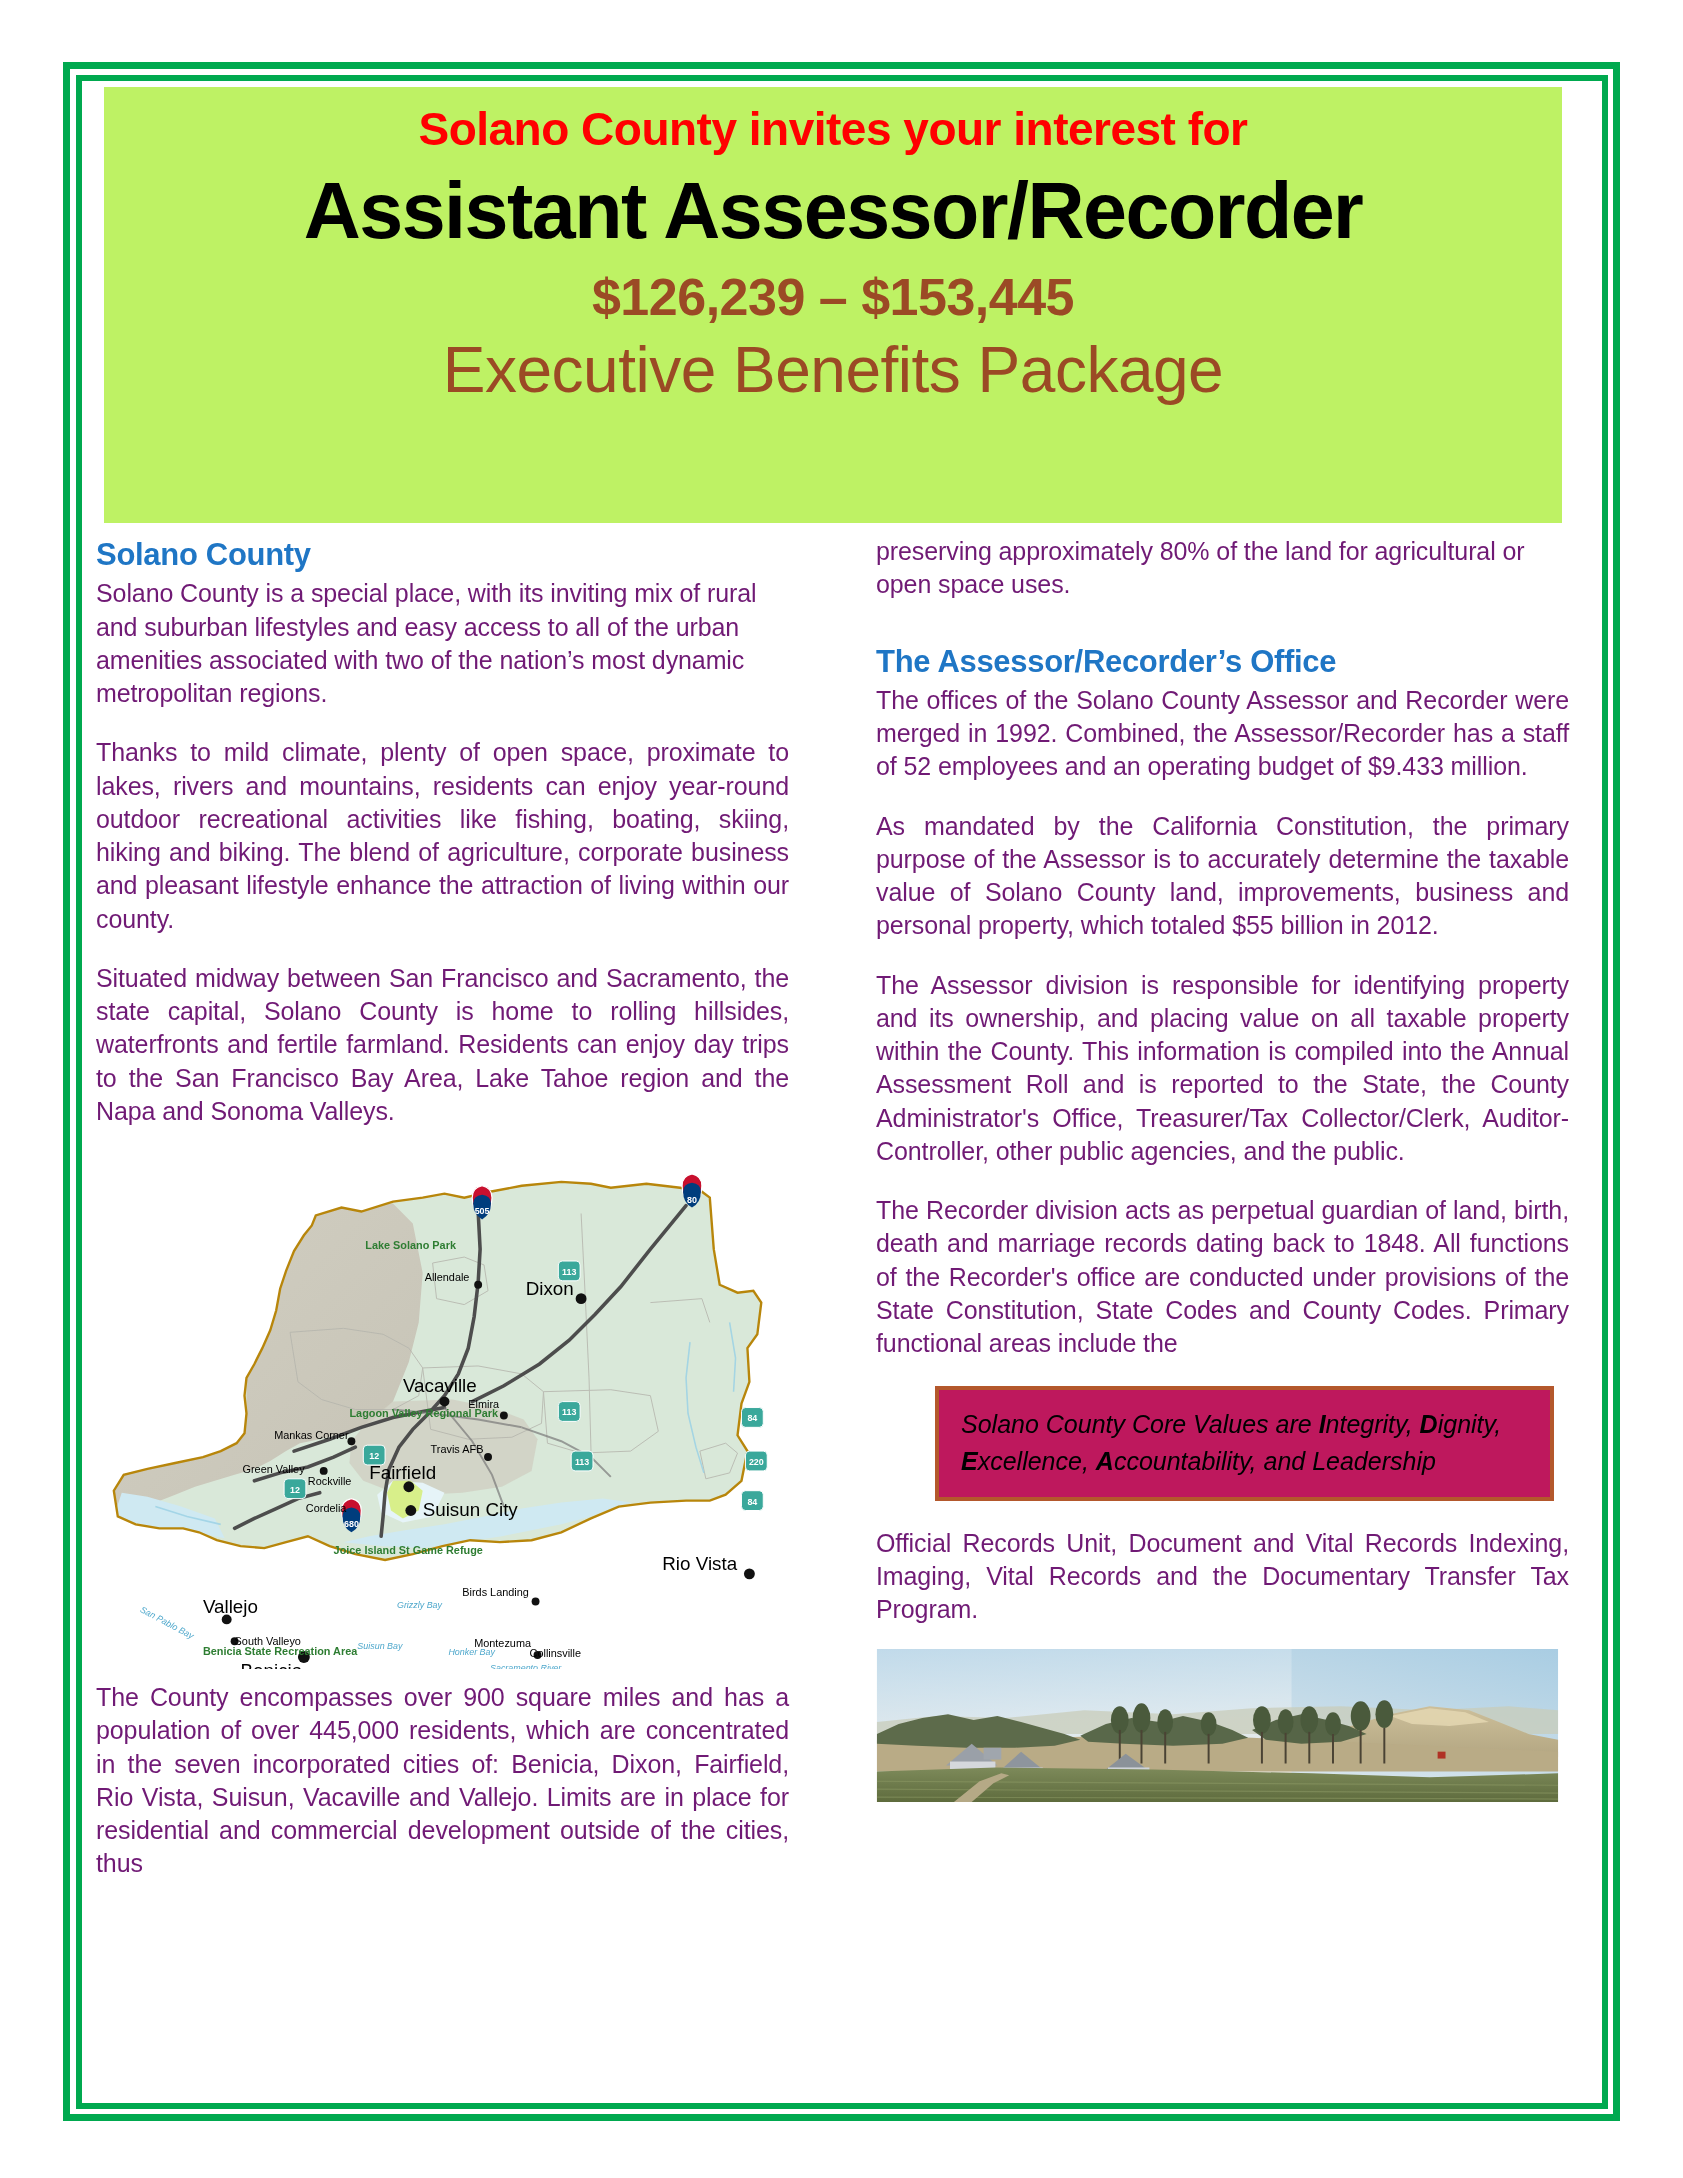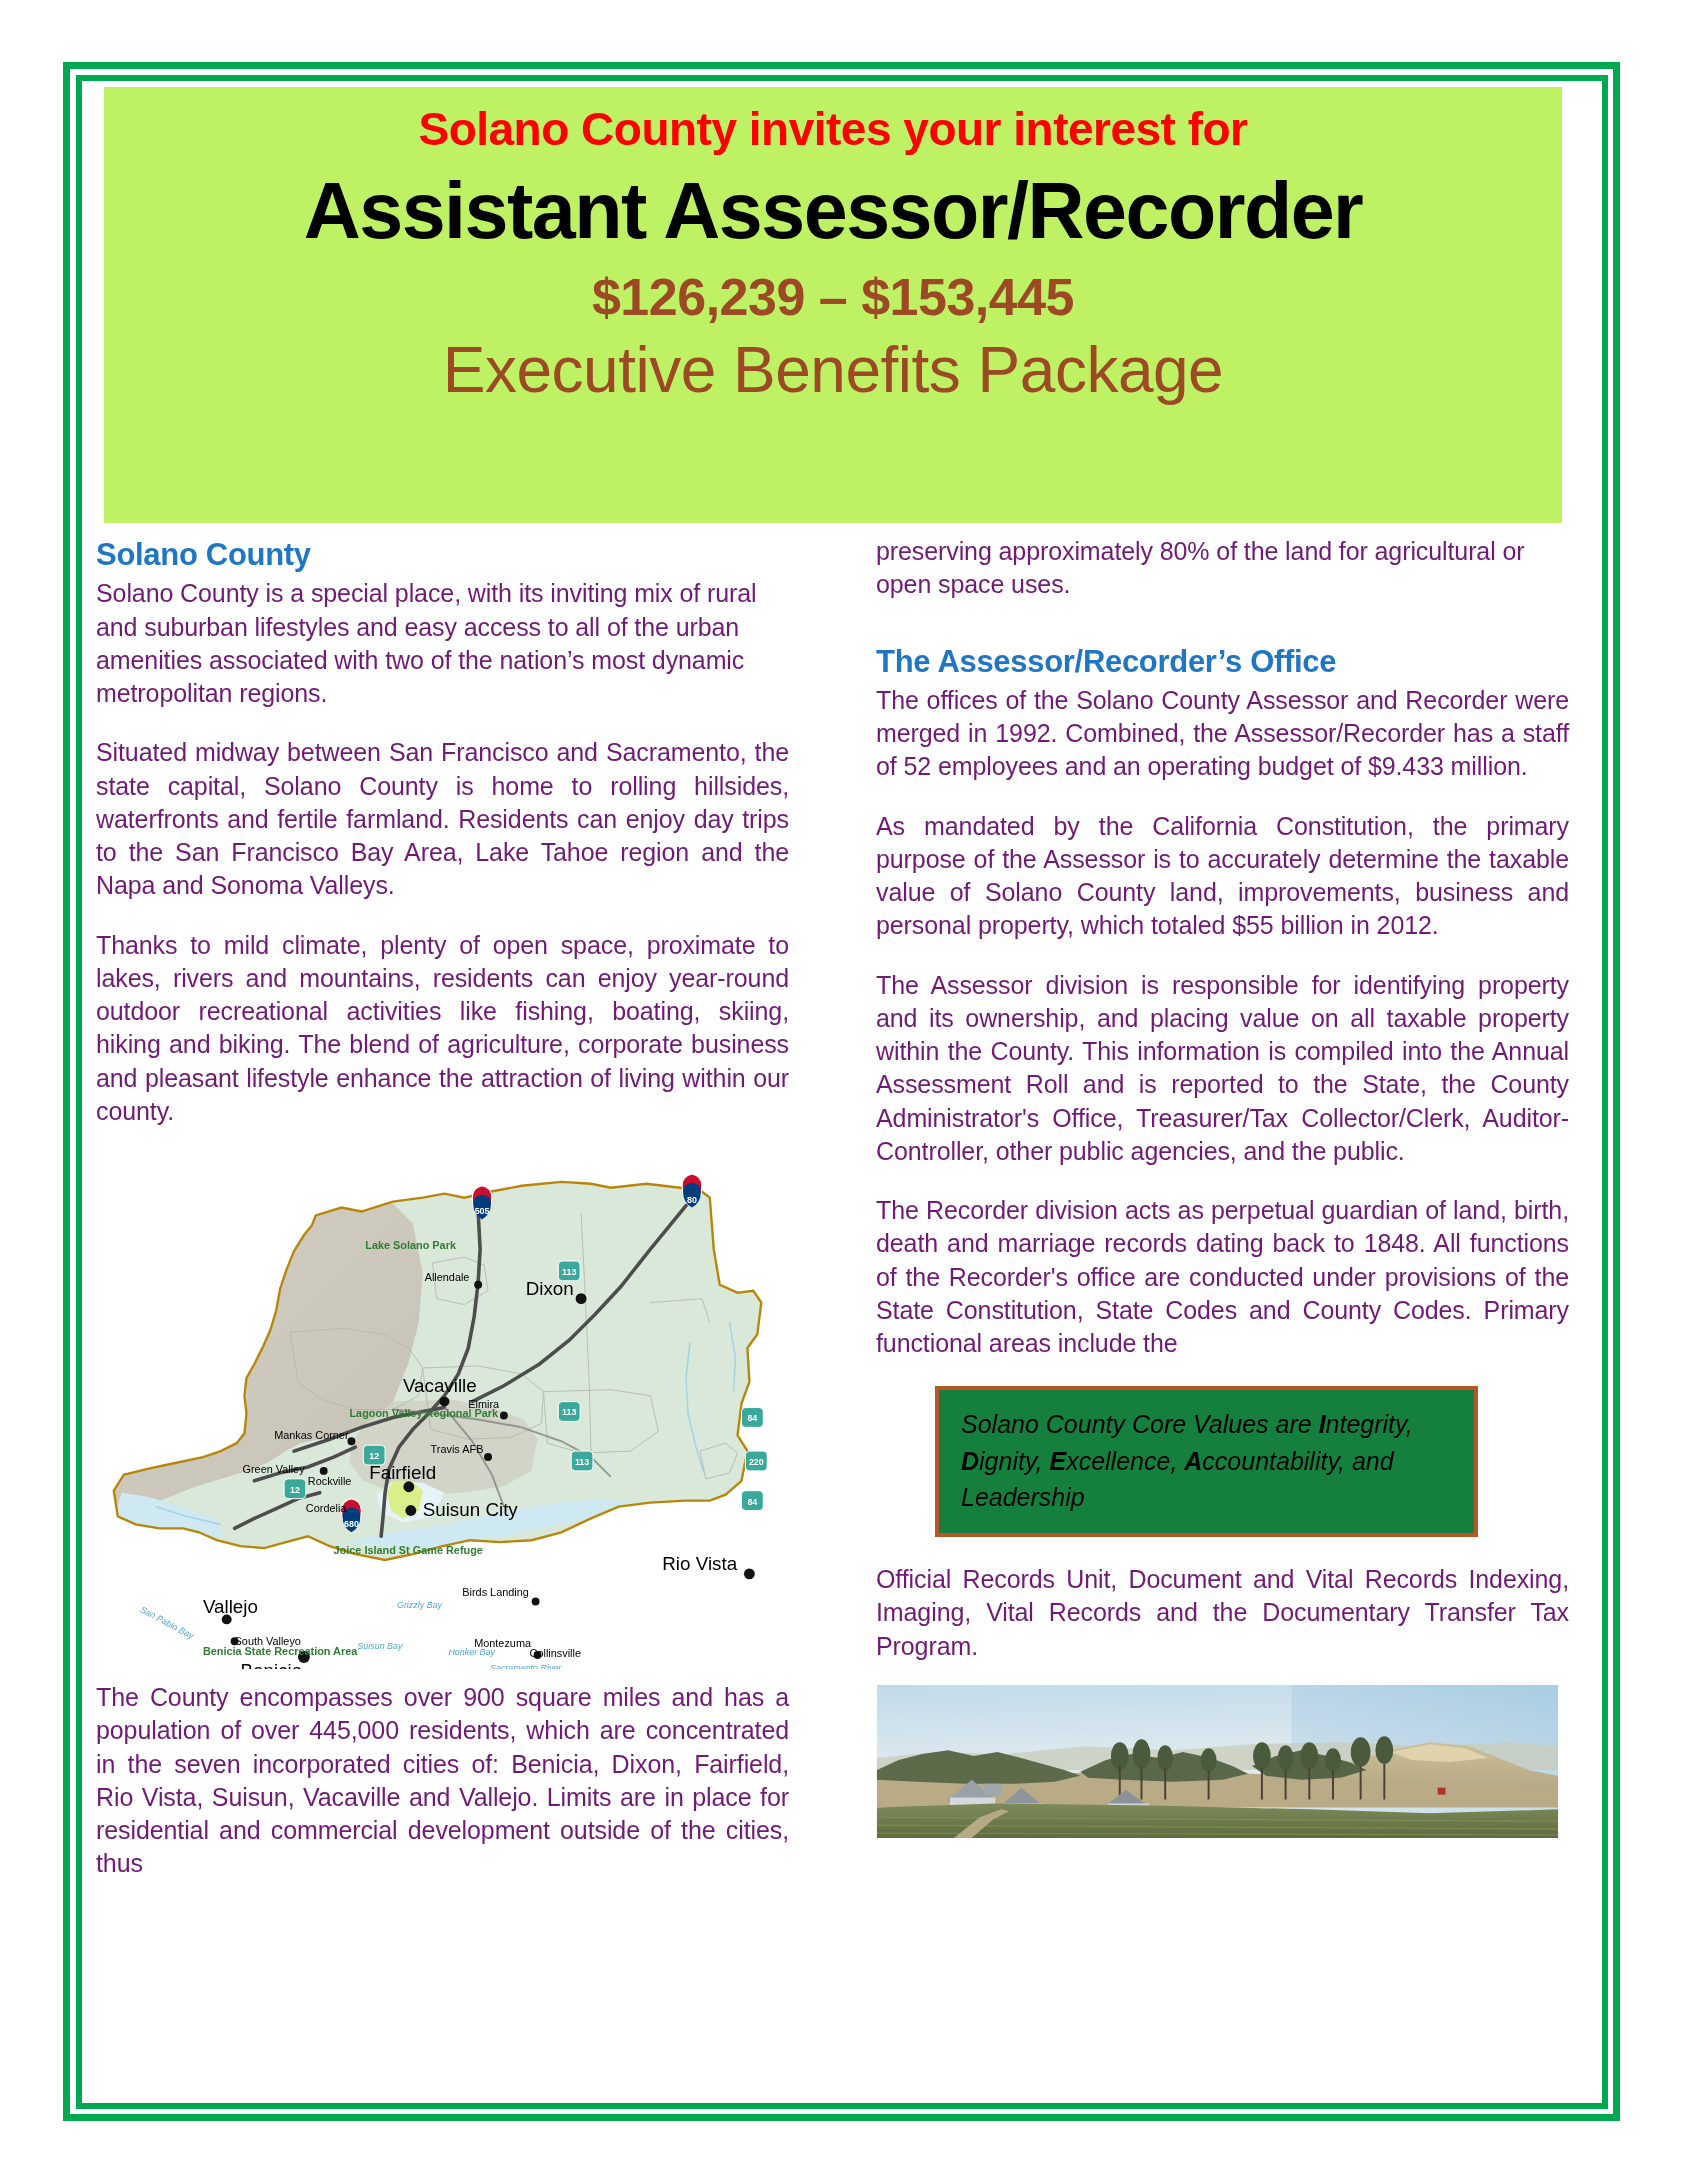--- a/index.html
+++ b/index.html
@@ -114,22 +114,22 @@
     color: #701a75;
     text-align: justify;
     letter-spacing: -0.1px;
   }
   p.body.nojust { text-align: left; }
   p.body.last { margin-bottom: 0; }
 
   
   .core-values {
     margin: 4px 0 26px 59px;
-    width: 543px;
-    background: #15803d;
+    width: 619px;
+    background: #be185d;
     border: 4px solid #b4582c;
     box-sizing: border-box;
     padding: 16px 20px 18px 22px;
     font-style: italic;
     font-size: 25px;
     line-height: 1.45;
     color: #000;
   }
   .core-values b { font-weight: bold; font-style: italic; }
 
@@ -166,23 +166,23 @@
     <div class="header-salary">$126,239 – $153,445</div>
     <div class="header-benefits">Executive Benefits Package</div>
   </div>
 
   <div class="col col-left">
 
     <h2 class="section">Solano County</h2>
 
     <p class="body nojust">Solano County is a special place, with its inviting mix of rural and suburban lifestyles and easy access to all of the urban amenities associated with two of the nation’s most dynamic metropolitan regions.</p>
 
+    <p class="body">Thanks to mild climate, plenty of open space, proximate to lakes, rivers and mountains, residents can enjoy year-round outdoor recreational activities like fishing, boating, skiing, hiking and biking.  The blend of agriculture, corporate business and pleasant lifestyle enhance the attraction of living within our county.</p>
+
     <p class="body">Situated midway between San Francisco and Sacramento, the state capital, Solano County is home to rolling hillsides, waterfronts and fertile farmland. Residents can enjoy day trips to the San Francisco Bay Area, Lake Tahoe region and the Napa and Sonoma Valleys.</p>
-
-    <p class="body">Thanks to mild climate, plenty of open space, proximate to lakes, rivers and mountains, residents can enjoy year-round outdoor recreational activities like fishing, boating, skiing, hiking and biking.  The blend of agriculture, corporate business and pleasant lifestyle enhance the attraction of living within our county.</p>
 
     <div class="map-wrap">
       <svg class="map-svg" width="693" height="515" viewBox="0 0 700 520">
         <defs>
           <clipPath id="countyClip">
             <path d="M218,72 L222,62 L248,54 L268,58 L300,48 L330,44 L352,40 L372,44 L398,38
                      L430,32 L470,28 L500,30 L520,34 L556,30 L590,34 L612,38 L620,44
                      L624,96 L630,132 L648,140 L664,138 L672,150 L668,182 L658,196
                      L660,230 L652,252 L648,284 L658,300 L652,330 L636,344 L620,350
                      L596,350 L560,352 L528,356 L500,368 L470,382 L440,390 L408,392

